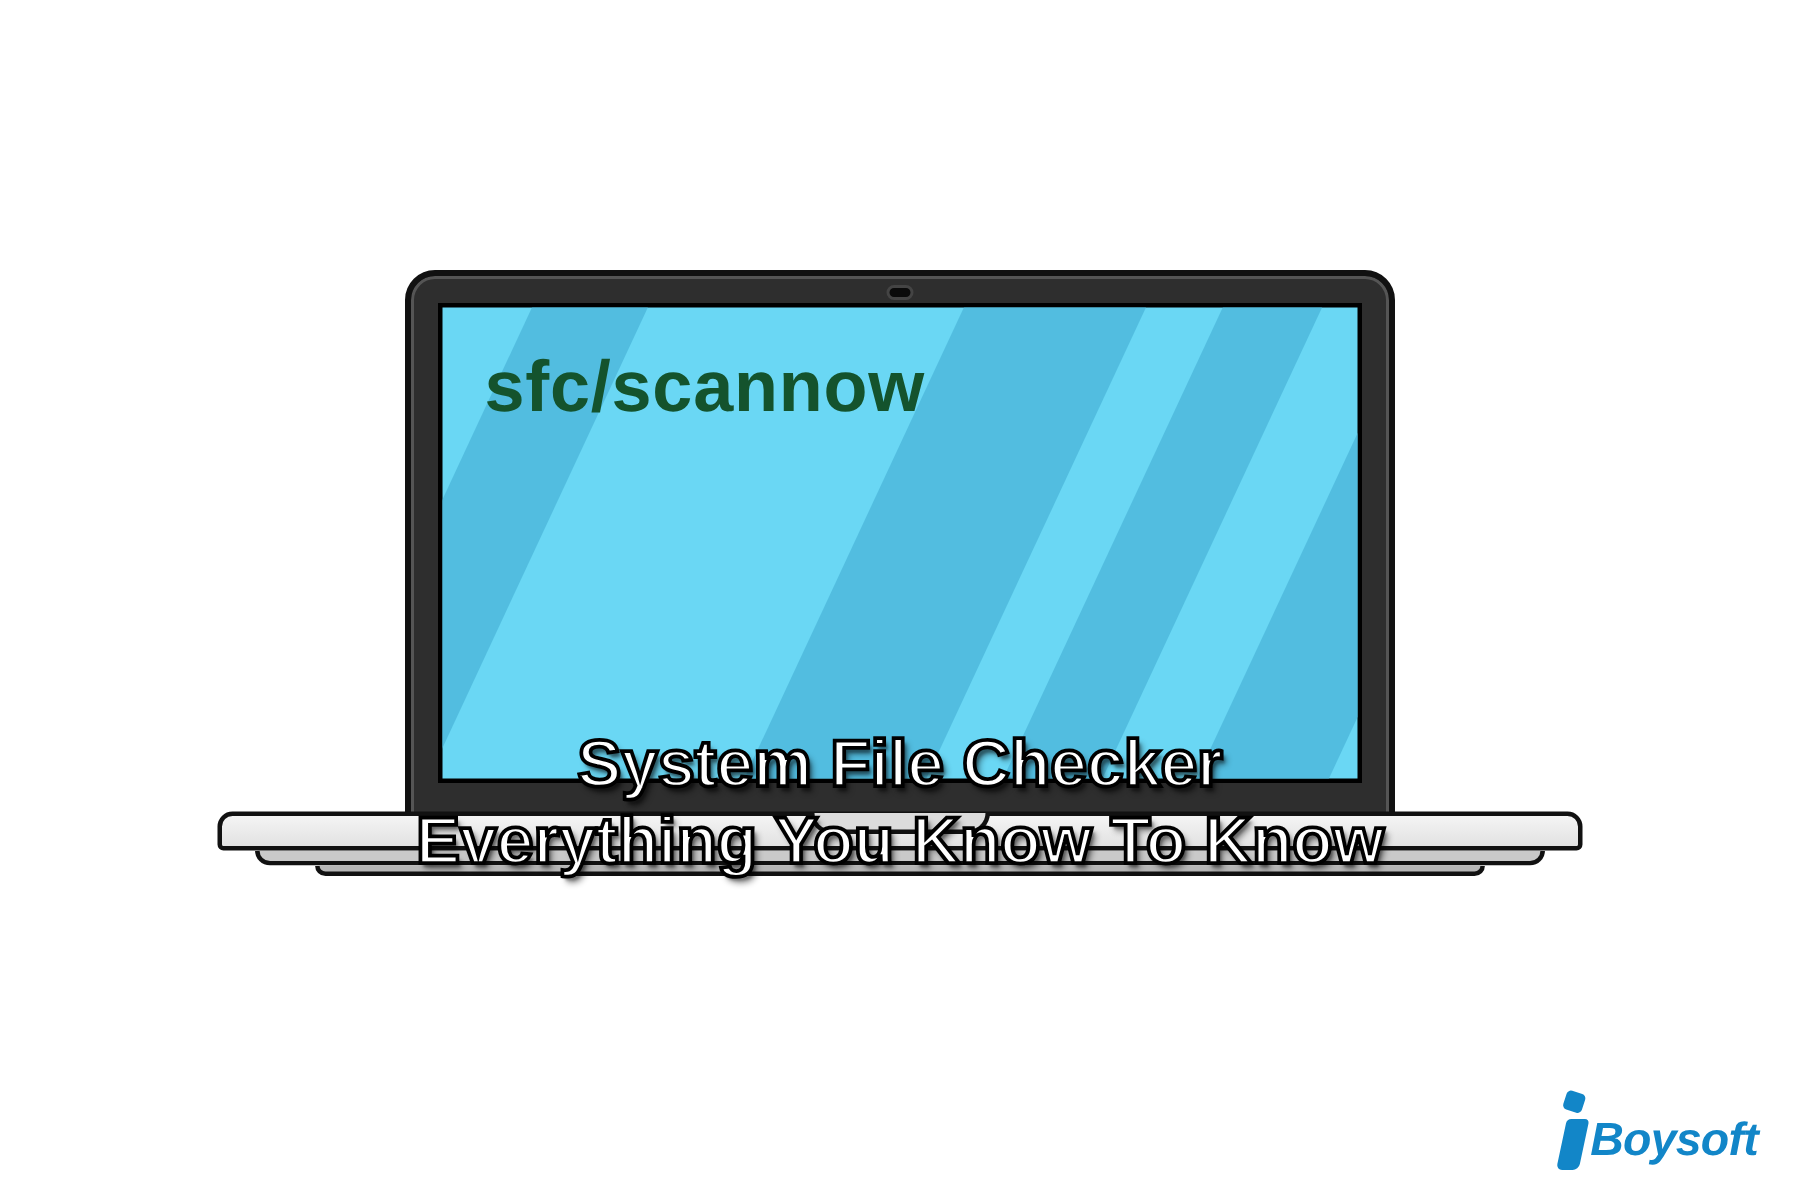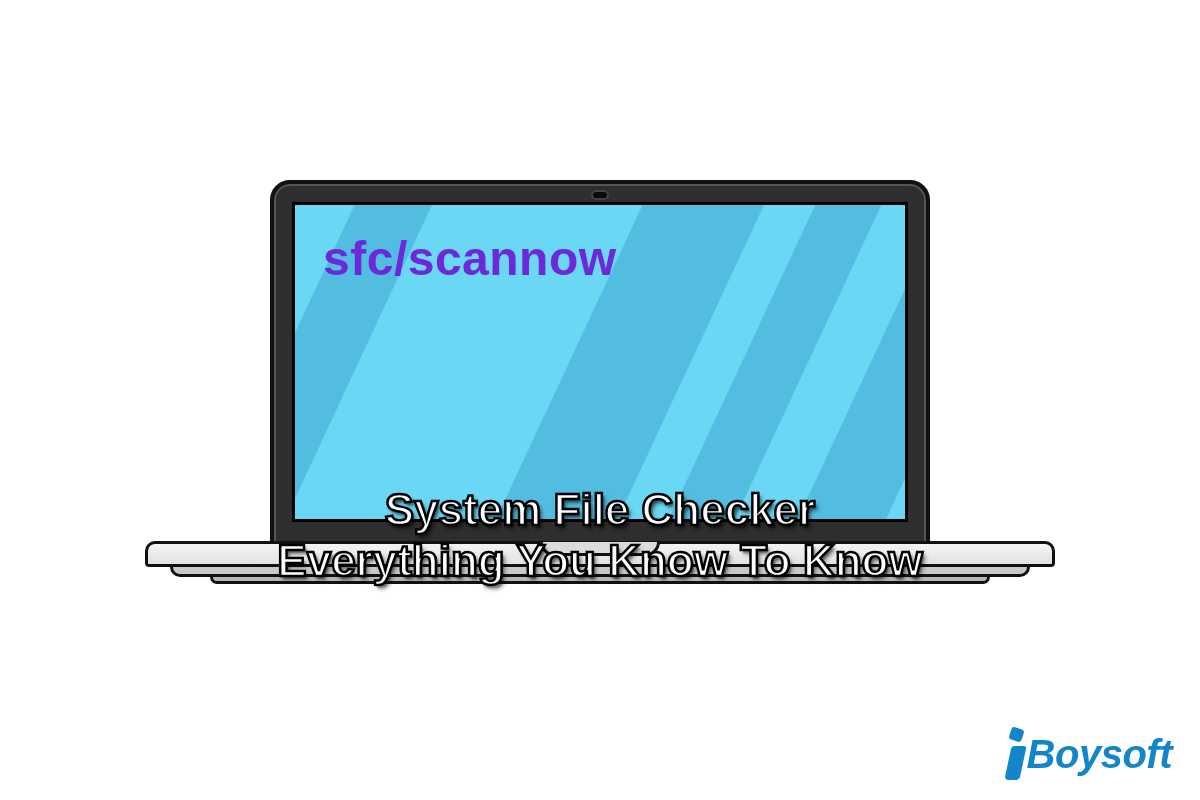--- a/index.html
+++ b/index.html
@@ -68,21 +68,21 @@
   }
   .r1 { left: -30px; width: 70px; }
   .r2 { left: 260px; width: 110px; }
   .r3 { left: 430px; width: 60px; }
   .r4 { left: 560px; width: 80px; }
 
   .screen-text {
     position: absolute;
     top: 26px;
     left: 28px;
-    color: #6d28d9;
+    color: #14532d;
     font-weight: 700;
     font-size: 48px;
     letter-spacing: 0.5px;
     z-index: 2;
   }
 
   .base {
     position: relative;
     width: 910px;
     margin: -18px auto 0 auto;
@@ -154,26 +154,26 @@
       3px 4px 4px rgba(0,0,0,0.45),
       2px 3px 2px rgba(0,0,0,0.35);
     line-height: 1.15;
     white-space: nowrap;
   }
 
   .brand {
     position: absolute;
     right: 28px;
     bottom: 22px;
-    font-size: 40px;
+    font-size: 31px;
     font-weight: 900;
     font-style: italic;
     color: #1286c8;
     display: flex;
-    align-items: center;
+    align-items: flex-end;
   }
 
   .brand .dot {
     width: 16px;
     height: 48px;
     position: relative;
     margin-right: 3px;
   }
   .brand .dot::before {
     content: "";

